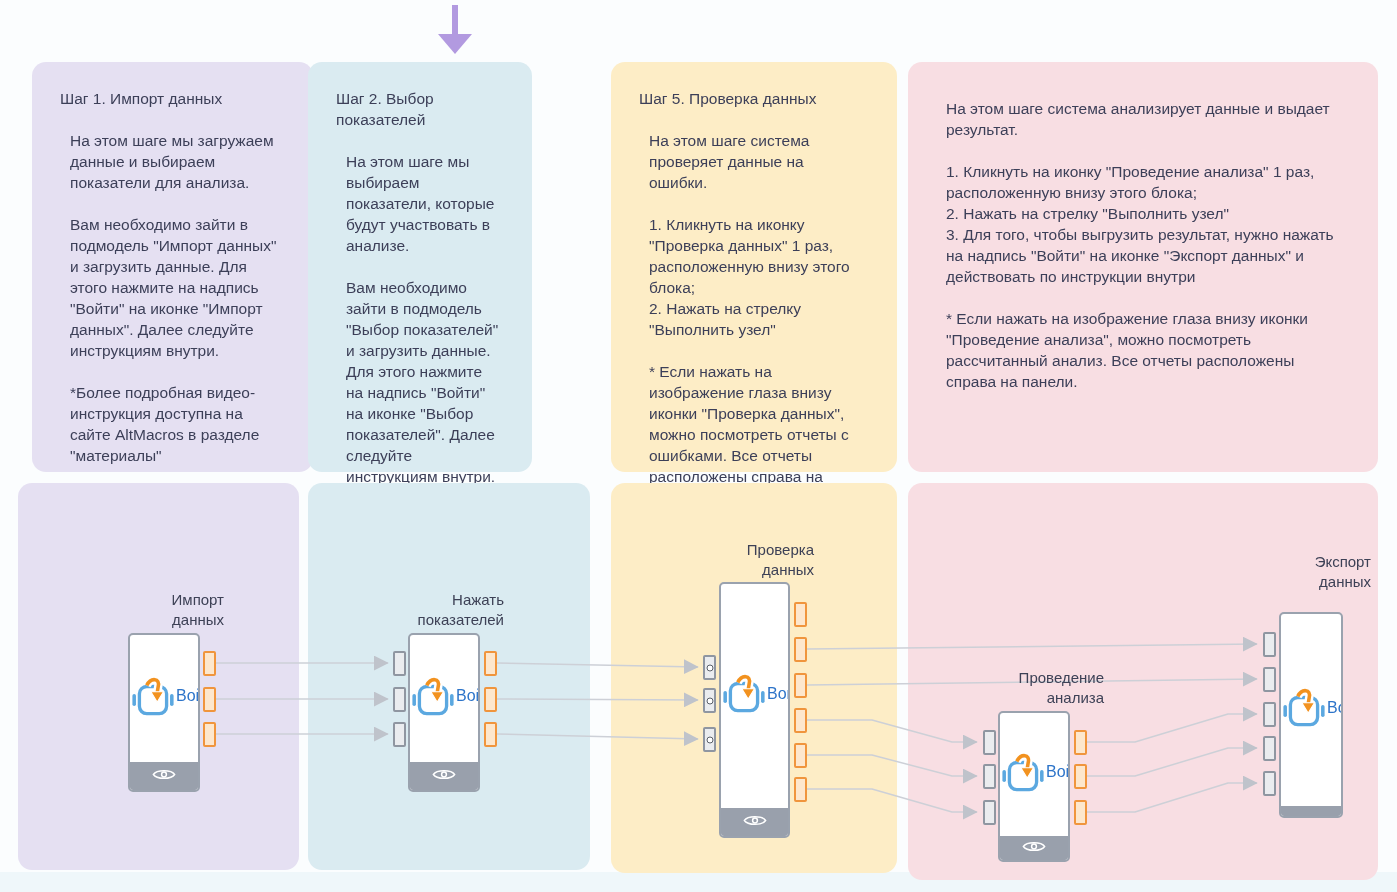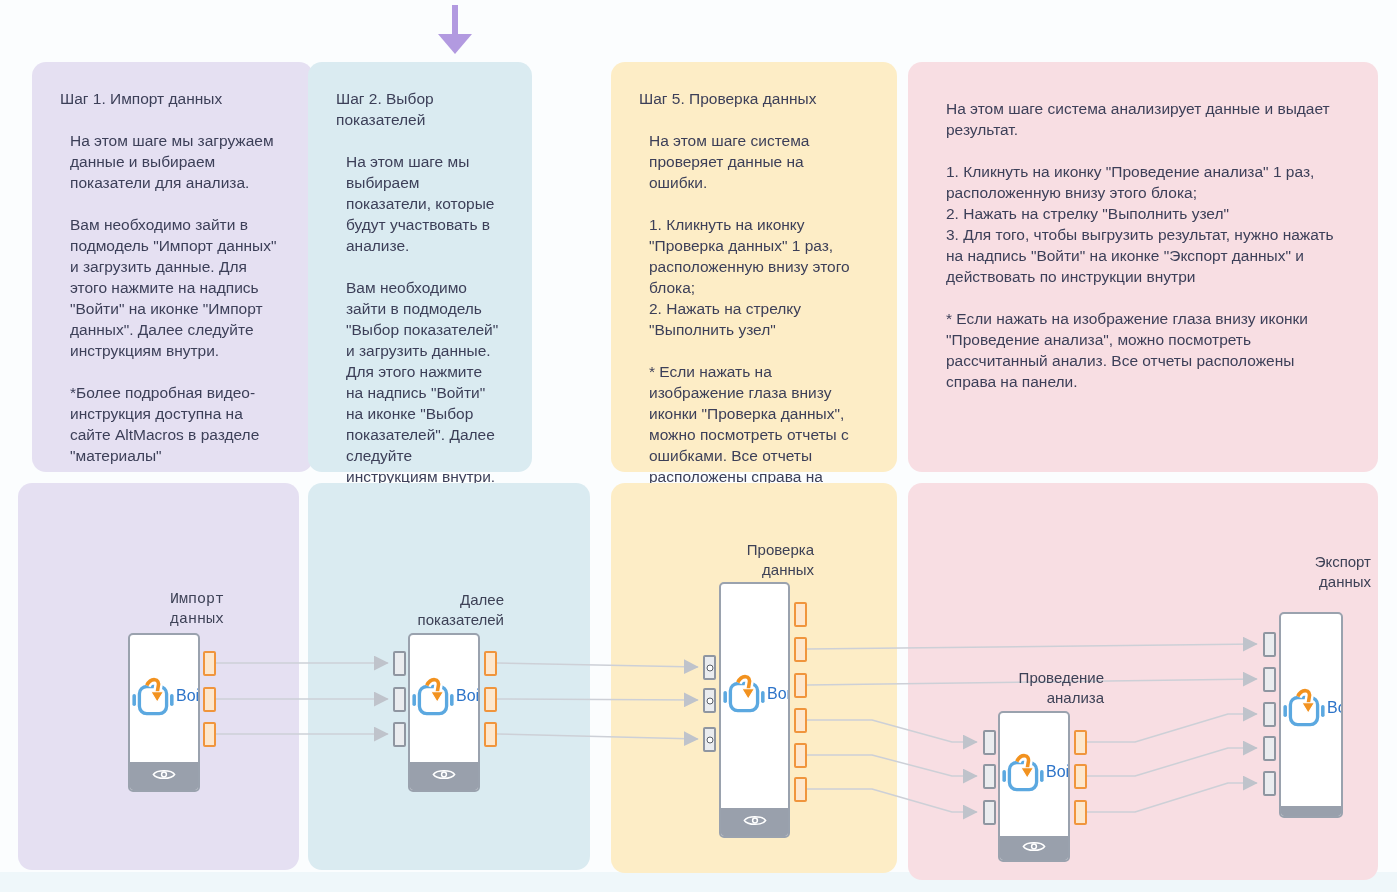--- a/index.html
+++ b/index.html
@@ -131,21 +131,21 @@
 
   <path class="conn" marker-end="url(#arr)" d="M807,720 L872,720 L952,742 L977,742"></path>
   <path class="conn" marker-end="url(#arr)" d="M807,755 L872,755 L952,776 L977,776"></path>
   <path class="conn" marker-end="url(#arr)" d="M807,789 L872,789 L952,812 L977,812"></path>
 
   <path class="conn" marker-end="url(#arr)" d="M1087,742 L1135,742 L1228,714 L1257,714"></path>
   <path class="conn" marker-end="url(#arr)" d="M1087,776 L1135,776 L1228,748 L1257,748"></path>
   <path class="conn" marker-end="url(#arr)" d="M1087,812 L1135,812 L1228,783 L1257,783"></path>
 </svg>
 
-<div class="node-label" style="left:104px;top:590px;width:120px;font-family:Liberation Mono, monospace;">Импорт
+<div class="node-label" style="left:104px;top:590px;width:120px;">Импорт
 данных</div>
 <div class="node" style="left:128px;top:633px;width:72px;height:159px;">
   <div class="node-body">
     <span class="sp"></span>
     <span class="node-icon">
         <svg class="node-icon" viewBox="0 0 44 44" width="46" height="46">
           <rect x="9" y="10" width="26" height="26" rx="7" fill="none" stroke="#5ba8e0" stroke-width="3.2"></rect>
           <line x1="4" y1="19" x2="4" y2="27" stroke="#5ba8e0" stroke-width="3.4" stroke-linecap="round"></line>
           <line x1="40" y1="19" x2="40" y2="27" stroke="#5ba8e0" stroke-width="3.4" stroke-linecap="round"></line>
           <path d="M16,9 C20,1 29,2 27,10 L26,16" fill="none" stroke="#ffffff" stroke-width="8"></path>
@@ -160,21 +160,21 @@
     <span><svg viewBox="0 0 26 14" width="24" height="13">
           <path d="M1.5,7 C5,1.5 21,1.5 24.5,7 C21,12.5 5,12.5 1.5,7 Z" fill="none" stroke="#ffffff" stroke-width="1.6"></path>
           <circle cx="13" cy="7" r="2.6" fill="none" stroke="#ffffff" stroke-width="1.6"></circle>
         </svg></span>
   </div>
 </div>
 <div class="port out" style="left:203px;top:651px;"></div>
 <div class="port out" style="left:203px;top:687px;"></div>
 <div class="port out" style="left:203px;top:722px;"></div>
 
-<div class="node-label" style="left:384px;top:590px;width:120px;">Далее
+<div class="node-label" style="left:384px;top:590px;width:120px;">Нажать
 показателей</div>
 <div class="node" style="left:408px;top:633px;width:72px;height:159px;">
   <div class="node-body">
     <span class="sp"></span>
     <span class="node-icon">
         <svg class="node-icon" viewBox="0 0 44 44" width="46" height="46">
           <rect x="9" y="10" width="26" height="26" rx="7" fill="none" stroke="#5ba8e0" stroke-width="3.2"></rect>
           <line x1="4" y1="19" x2="4" y2="27" stroke="#5ba8e0" stroke-width="3.4" stroke-linecap="round"></line>
           <line x1="40" y1="19" x2="40" y2="27" stroke="#5ba8e0" stroke-width="3.4" stroke-linecap="round"></line>
           <path d="M16,9 C20,1 29,2 27,10 L26,16" fill="none" stroke="#ffffff" stroke-width="8"></path>

